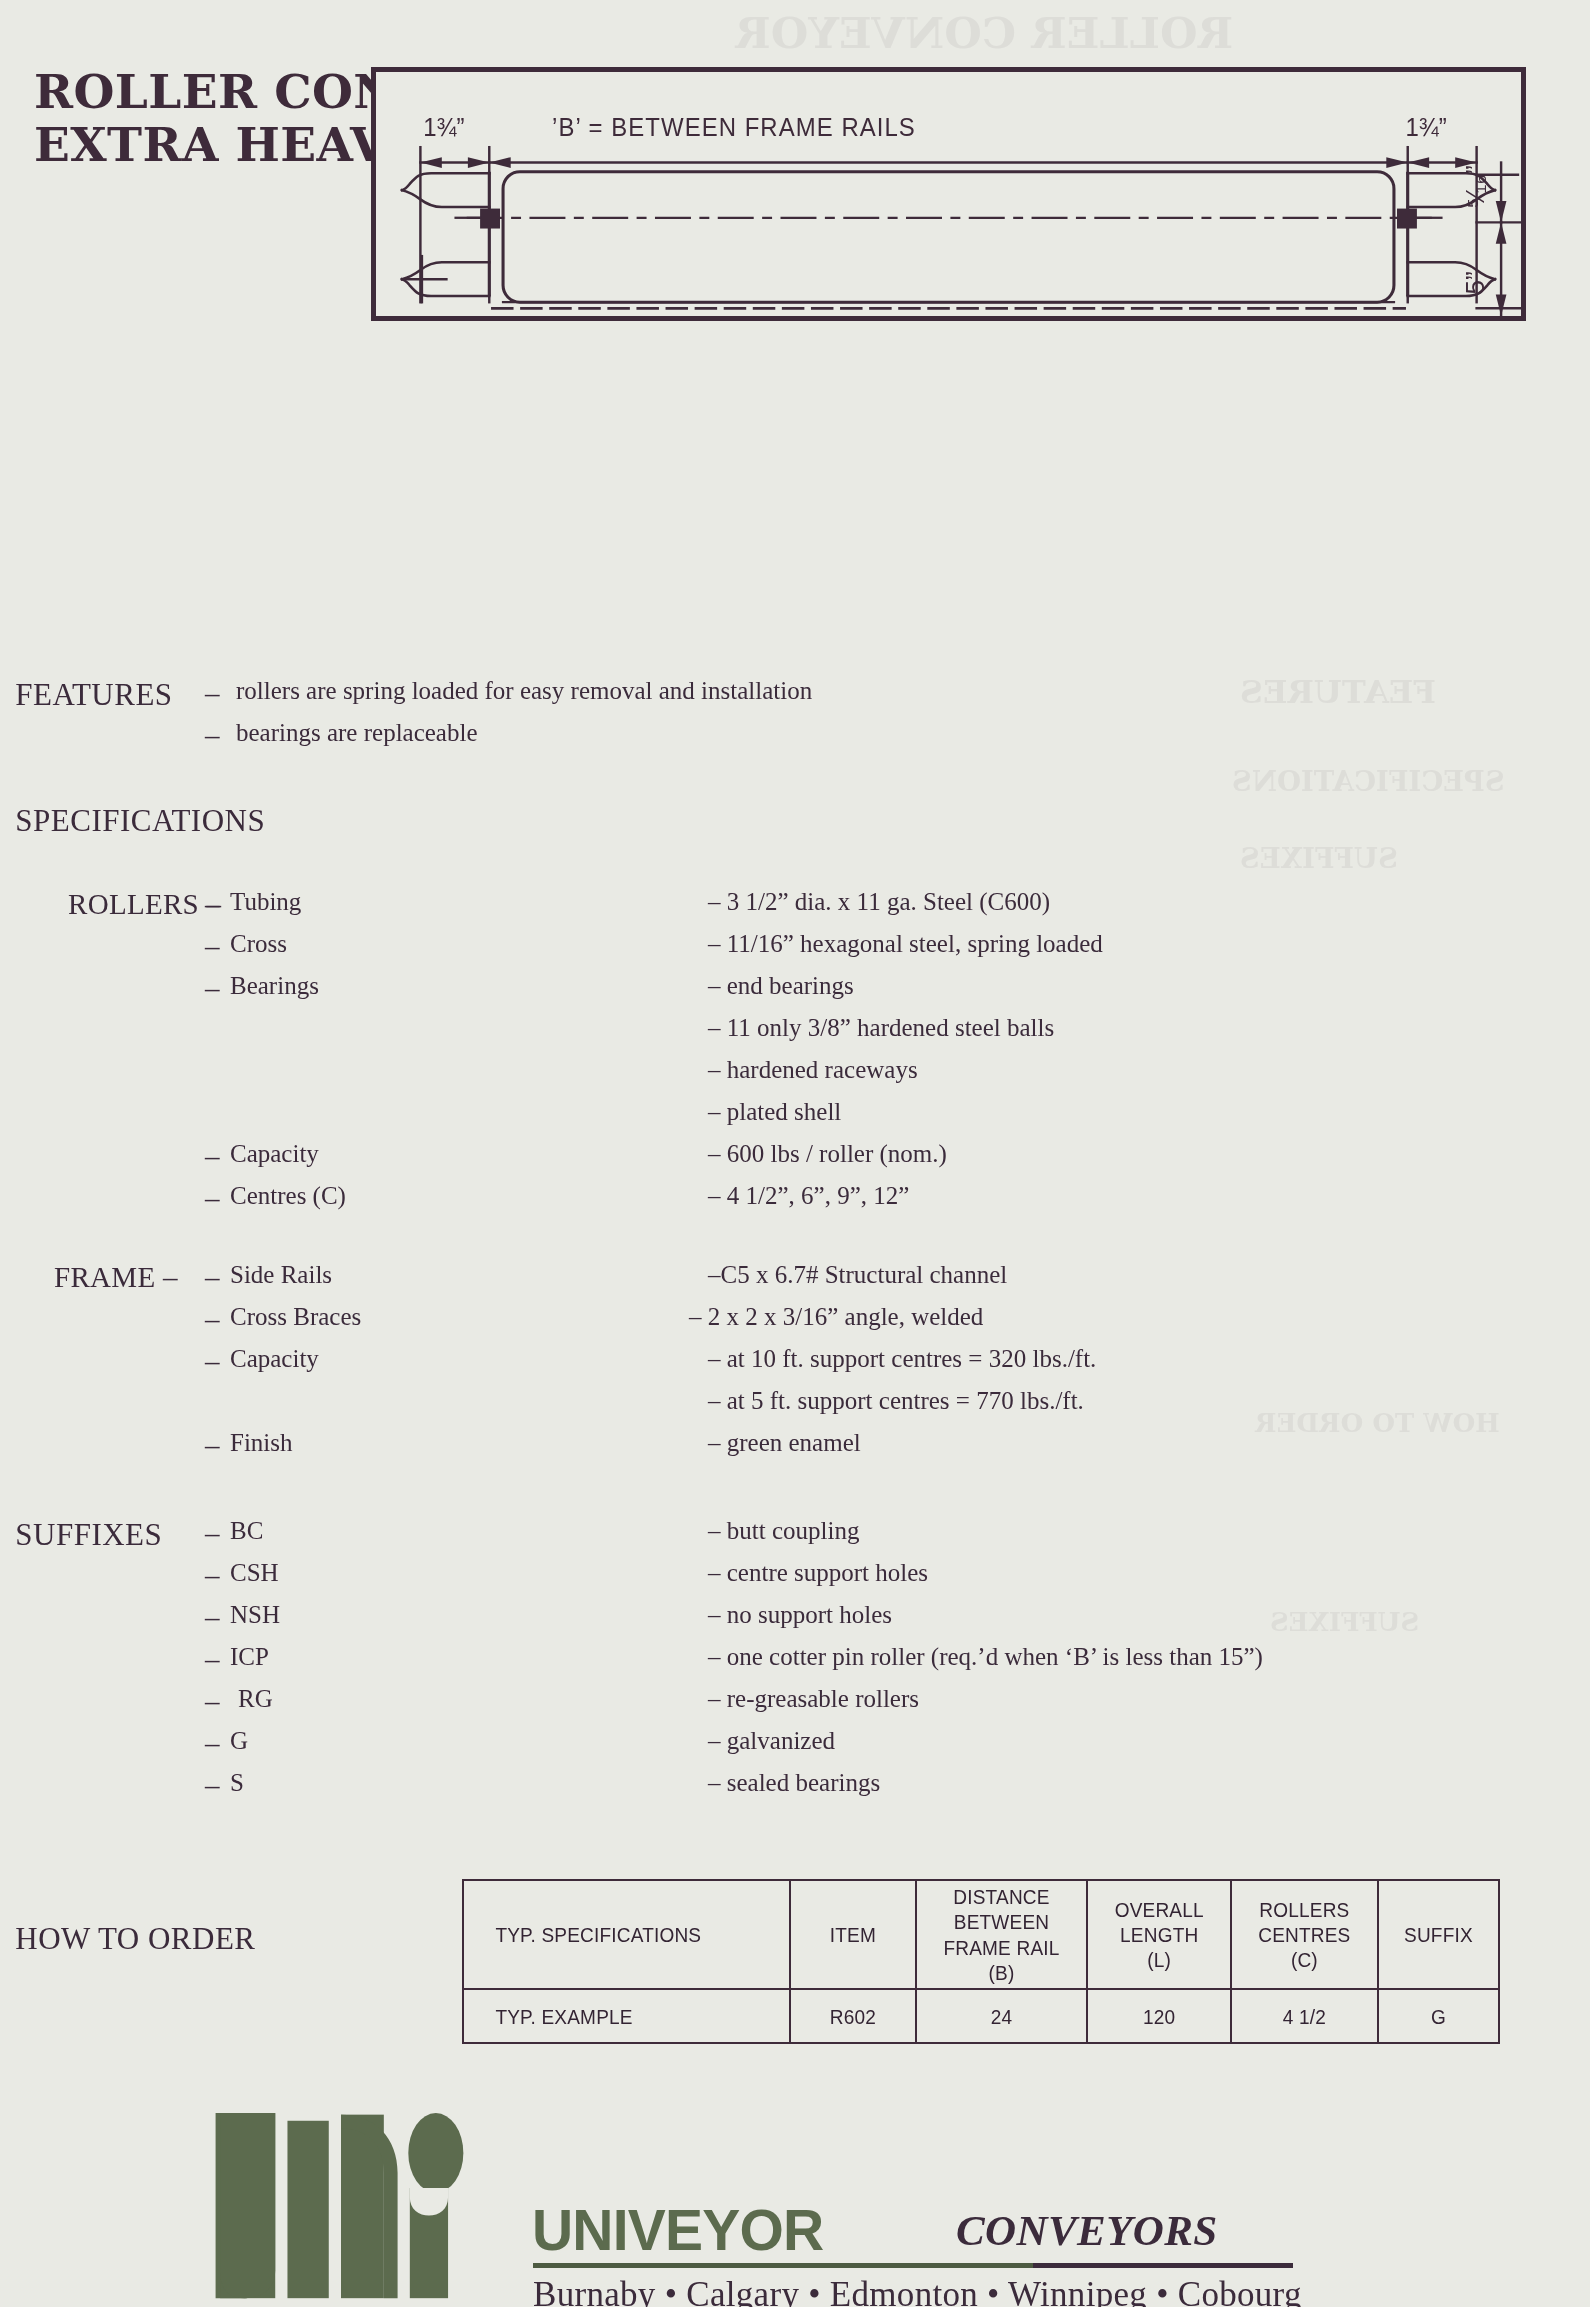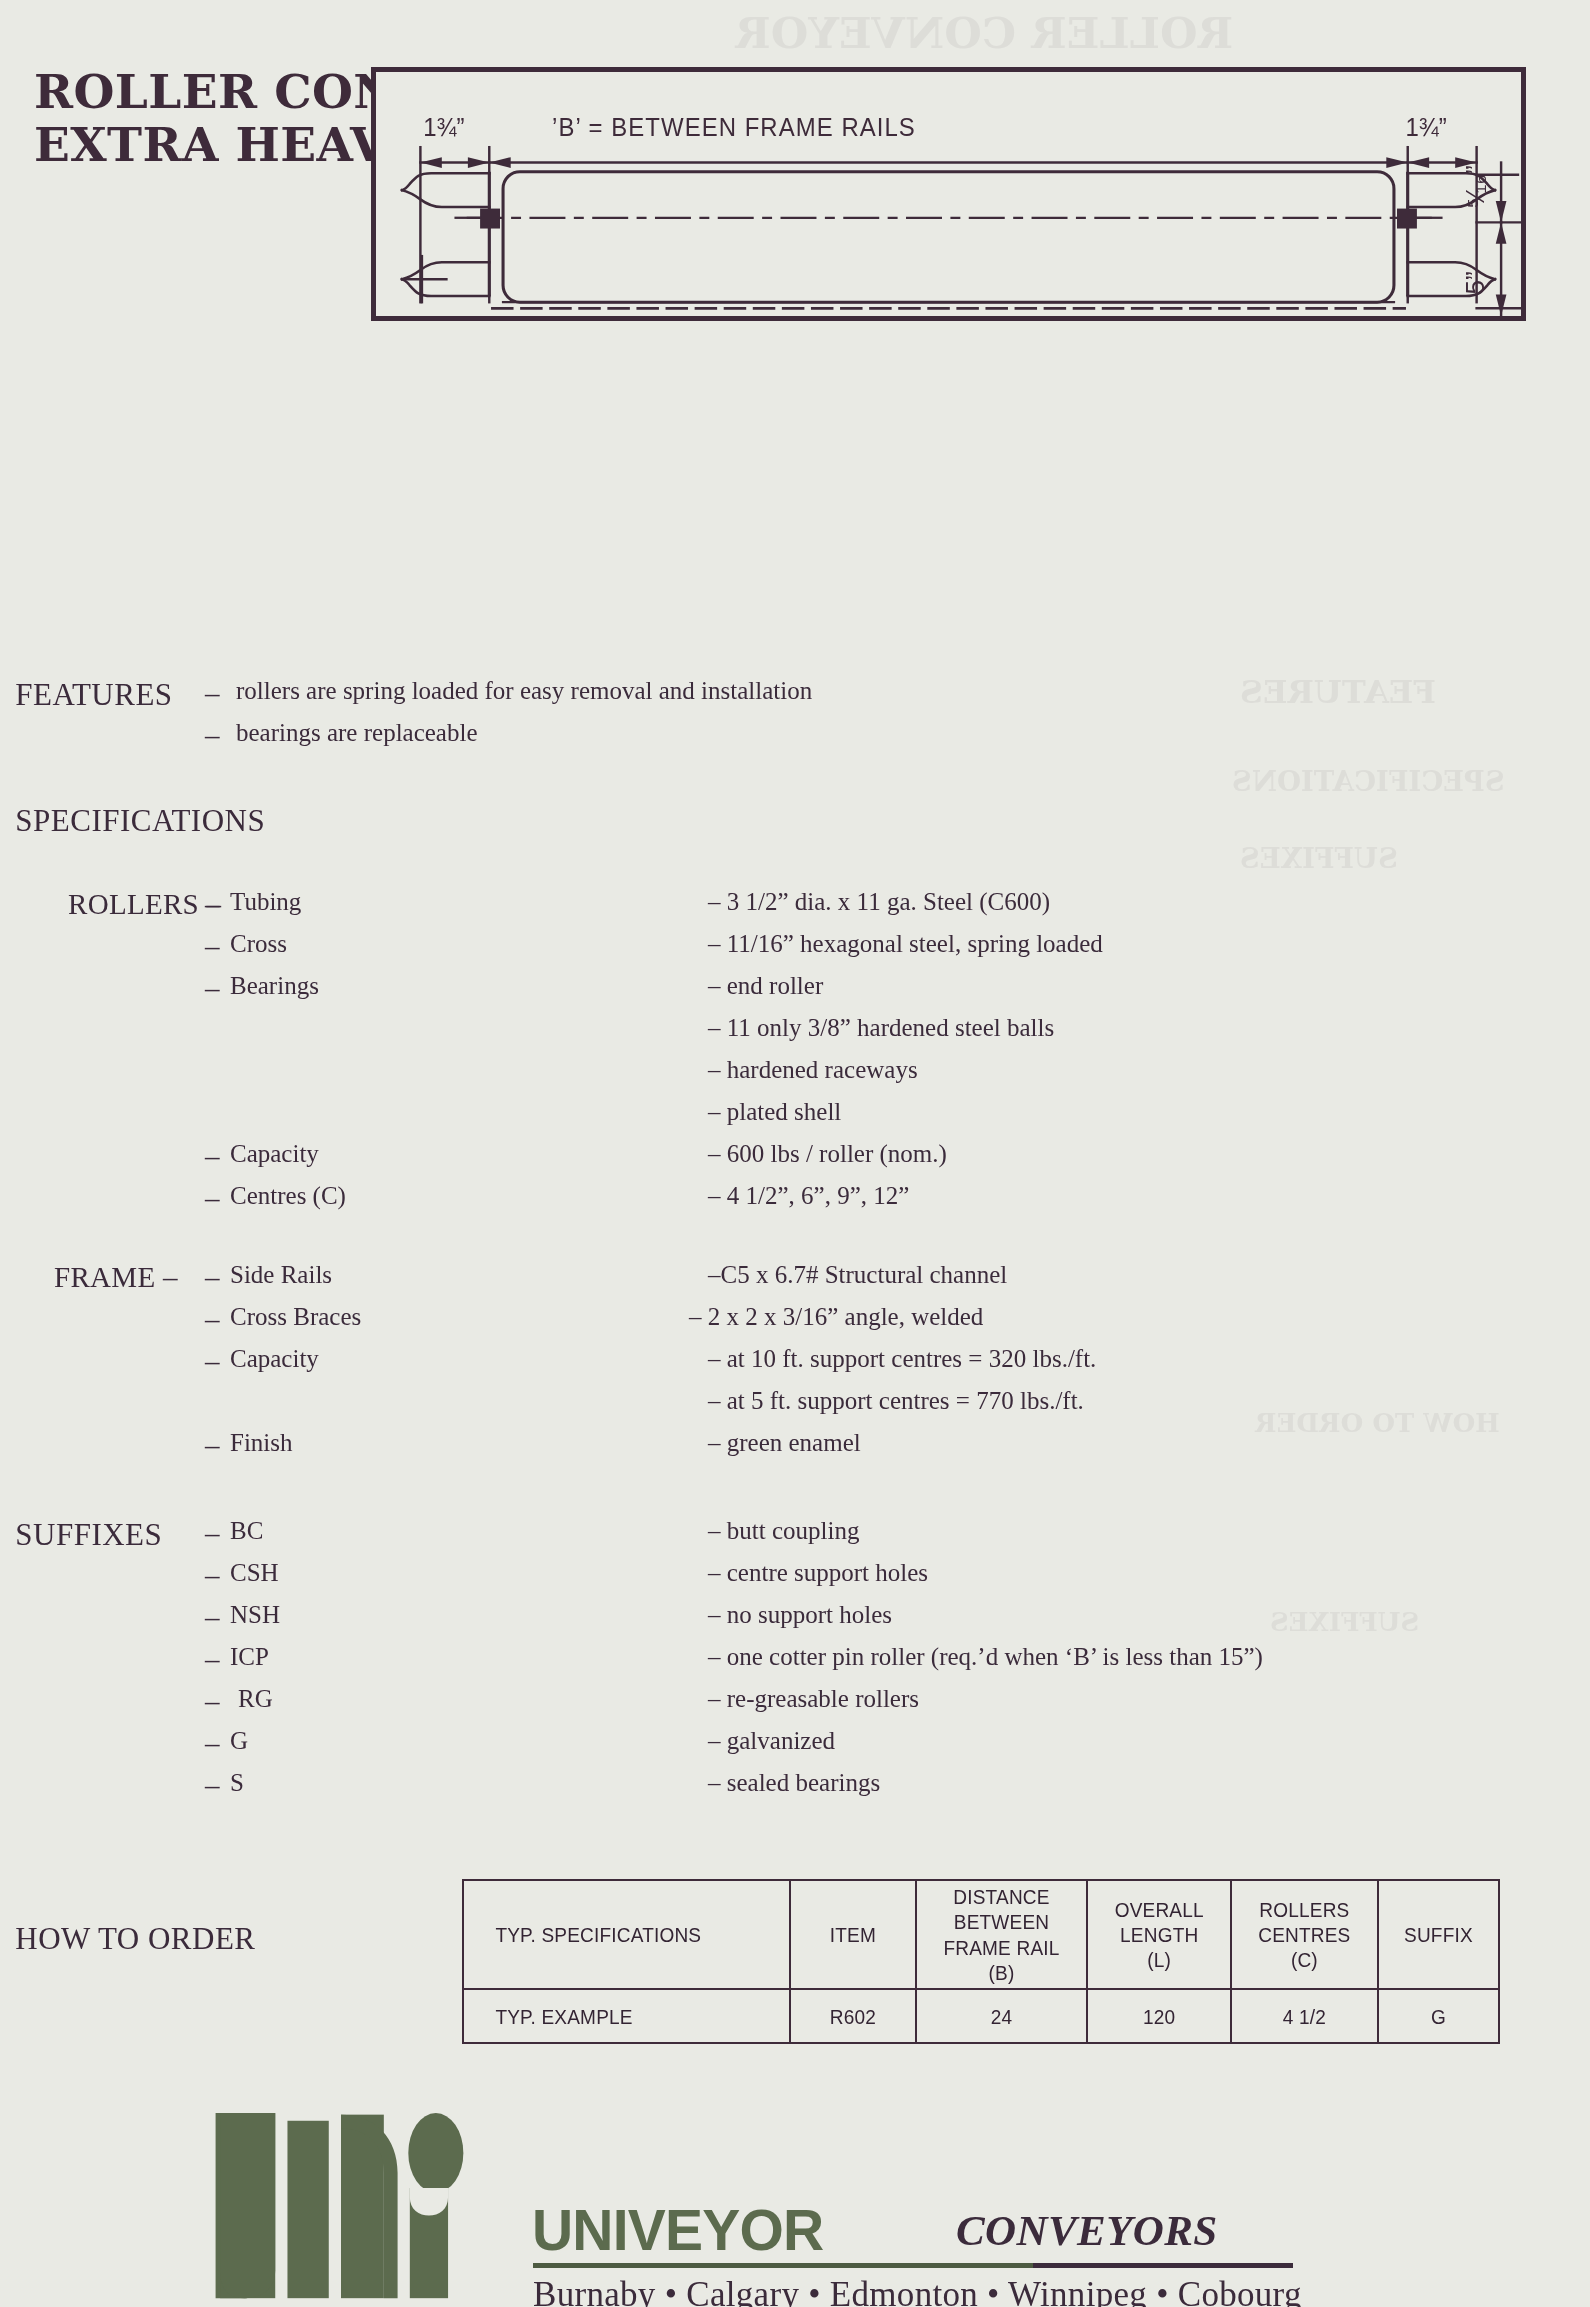--- a/index.html
+++ b/index.html
@@ -235,21 +235,21 @@
 
   <div id="rollers-rows">
       <div class="dash" style="left: 205px; top: 888px;">–</div>
       <div class="txt" style="left: 230px; top: 888px;">Tubing</div>
       <div class="txt" style="left: 708px; top: 888px;">–  3 1/2” dia. x 11 ga. Steel (C600)</div>
       <div class="dash" style="left: 205px; top: 930px;">–</div>
       <div class="txt" style="left: 230px; top: 930px;">Cross</div>
       <div class="txt" style="left: 708px; top: 930px; text-align: right;">–  11/16” hexagonal steel, spring loaded</div>
       <div class="dash" style="left: 205px; top: 972px;">–</div>
       <div class="txt" style="left: 230px; top: 972px;">Bearings</div>
-      <div class="txt" style="left: 708px; top: 972px;">–  end roller</div>
+      <div class="txt" style="left: 708px; top: 972px;">–  end bearings</div>
       <div class="txt" style="left: 708px; top: 1014px;">–  11 only 3/8” hardened steel balls</div>
       <div class="txt" style="left: 708px; top: 1056px;">–  hardened raceways</div>
       <div class="txt" style="left: 708px; top: 1098px;">–  plated shell</div>
       <div class="dash" style="left: 205px; top: 1140px;">–</div>
       <div class="txt" style="left: 230px; top: 1140px;">Capacity</div>
       <div class="txt" style="left: 708px; top: 1140px;">–  600 lbs / roller (nom.)</div>
       <div class="dash" style="left: 205px; top: 1182px;">–</div>
       <div class="txt" style="left: 230px; top: 1182px;">Centres (C)</div>
       <div class="txt" style="left: 708px; top: 1182px;">–  4 1/2”, 6”, 9”, 12”</div>
     </div>

